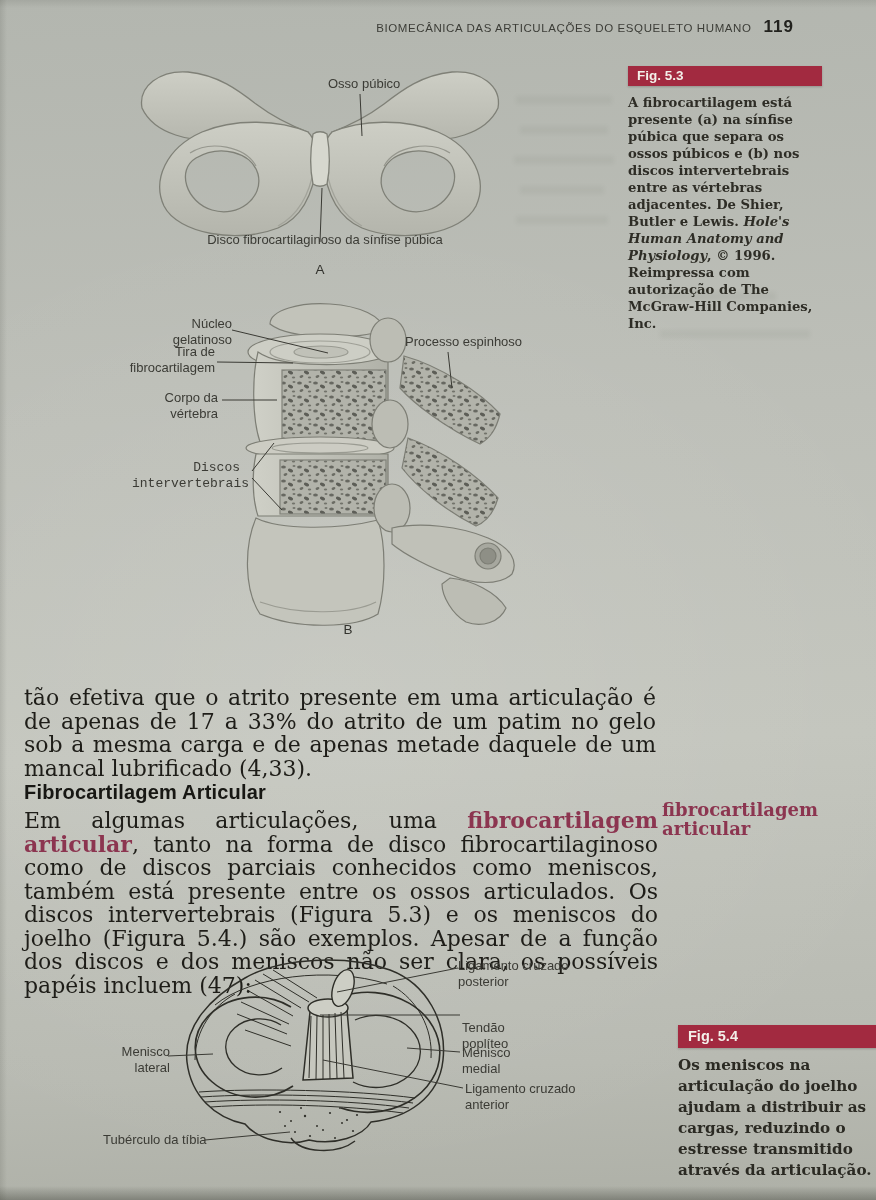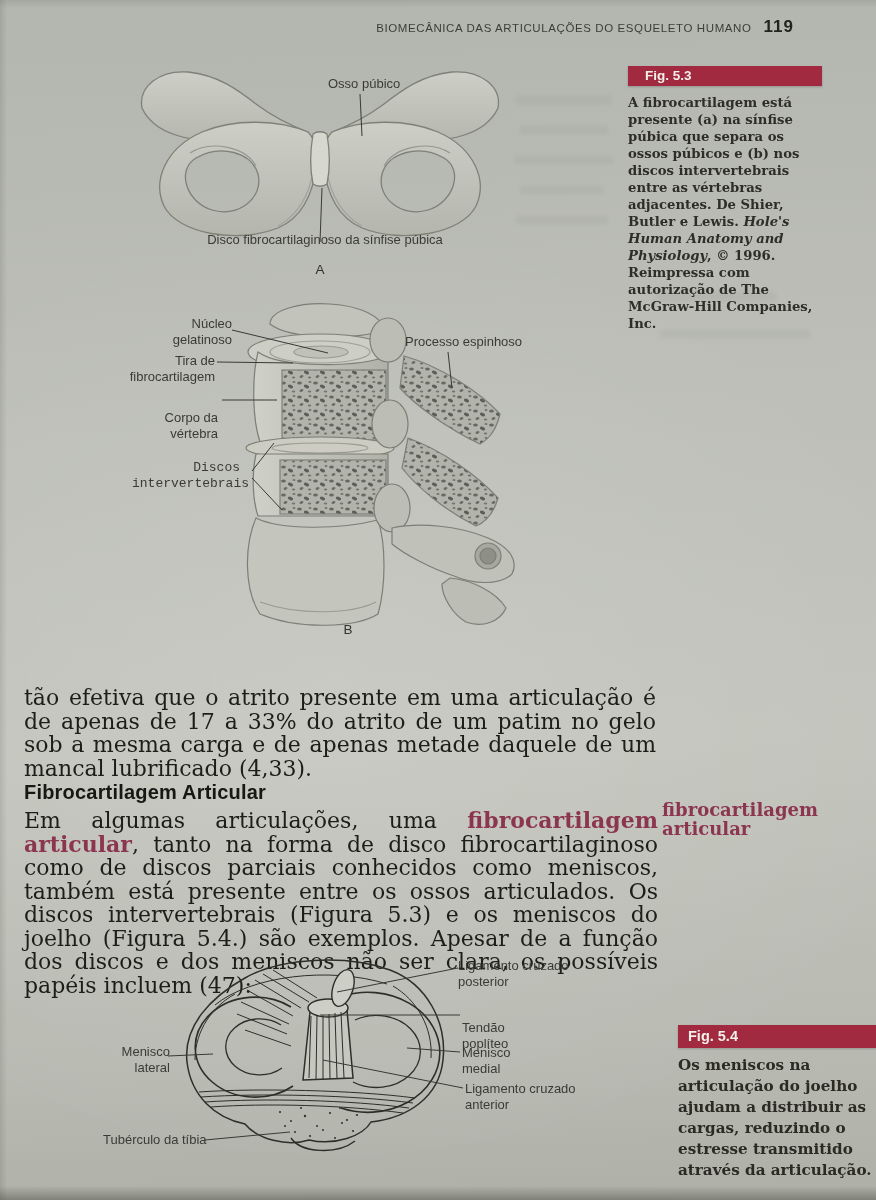--- a/index.html
+++ b/index.html
@@ -16,21 +16,21 @@
   .runtitle{font-size:11.5px;letter-spacing:.6px;color:#3c3d37;font-weight:500;}
   .runpage{font-size:17px;font-weight:bold;color:#22221e;letter-spacing:1px;}
   
   .lbl{font-size:13px;line-height:1.22;color:#3b3b35;white-space:pre-line;}
   .lbl.r{text-align:right;}
   .lbl.c{text-align:center;}
   .panel-letter{font-size:13.5px;color:#33332e;text-align:center;}
   
   .figbox{display:block;}
   .figtag{background:#a22a40;color:#f3efe9;font-weight:bold;font-size:13.5px;
-    padding:2px 8px 3px 17px;font-family:"Liberation Sans",sans-serif;
+    padding:2px 8px 3px 9px;font-family:"Liberation Sans",sans-serif;
     box-shadow:0 1px 2px rgba(50,30,30,.25);}
   .figcap{font-family:"DejaVu Serif",serif;font-weight:600;font-size:13.2px;
     line-height:17px;color:#2e2d26;margin-top:8px;}
   .figcap .it{font-style:italic;font-weight:600;}
   
   .bodytext{font-family:"DejaVu Serif",serif;font-size:22px;line-height:23.5px;
     color:#1e1d18;text-align:justify;}
   .heading{font-size:20px;font-weight:bold;color:#171713;letter-spacing:.2px;}
   .term-inline{color:#8c3550;font-weight:bold;}
   
@@ -165,23 +165,23 @@
       <path d="M112,34 L208,57"></path>
       <path d="M97,66 L173,67"></path>
       <path d="M102,104 L157,104"></path>
       <path d="M328,56 L332,92"></path>
       <path d="M132,175 L154,147"></path>
       <path d="M132,182 L162,214"></path>
     </g>
   </svg>
   <div class="abs lbl r" style="left:120px;top:316px;width:112px;">Núcleo
 gelatinoso</div>
-  <div class="abs lbl r" style="left:95px;top:353px;width:120px;">Tira de
+  <div class="abs lbl r" style="left:95px;top:344px;width:120px;">Tira de
 fibrocartilagem</div>
-  <div class="abs lbl r" style="left:110px;top:390px;width:108px;margin-top:20px;">Corpo da
+  <div class="abs lbl r" style="left:110px;top:390px;width:108px;">Corpo da
 vértebra</div>
   <div class="abs lbl" style="left:405px;top:334px;">Processo espinhoso</div>
   <div class="abs lbl r" style="left:132px;top:460px;width:108px;font-family:Liberation Mono, monospace;">Discos
 intervertebrais</div>
   <div class="abs panel-letter" style="left:340px;top:622px;width:16px;">B</div>
 
   <div class="abs bodytext" style="left:24px;top:686px;width:632px;">tão efetiva que o atrito presente em uma articulação é de apenas de 17 a 33% do atrito de um patim no gelo sob a mesma carga e de apenas metade daquele de um mancal lubrificado (4,33).</div>
 
   <div class="abs heading" style="left:24px;top:781px;">Fibrocartilagem Articular</div>
 

